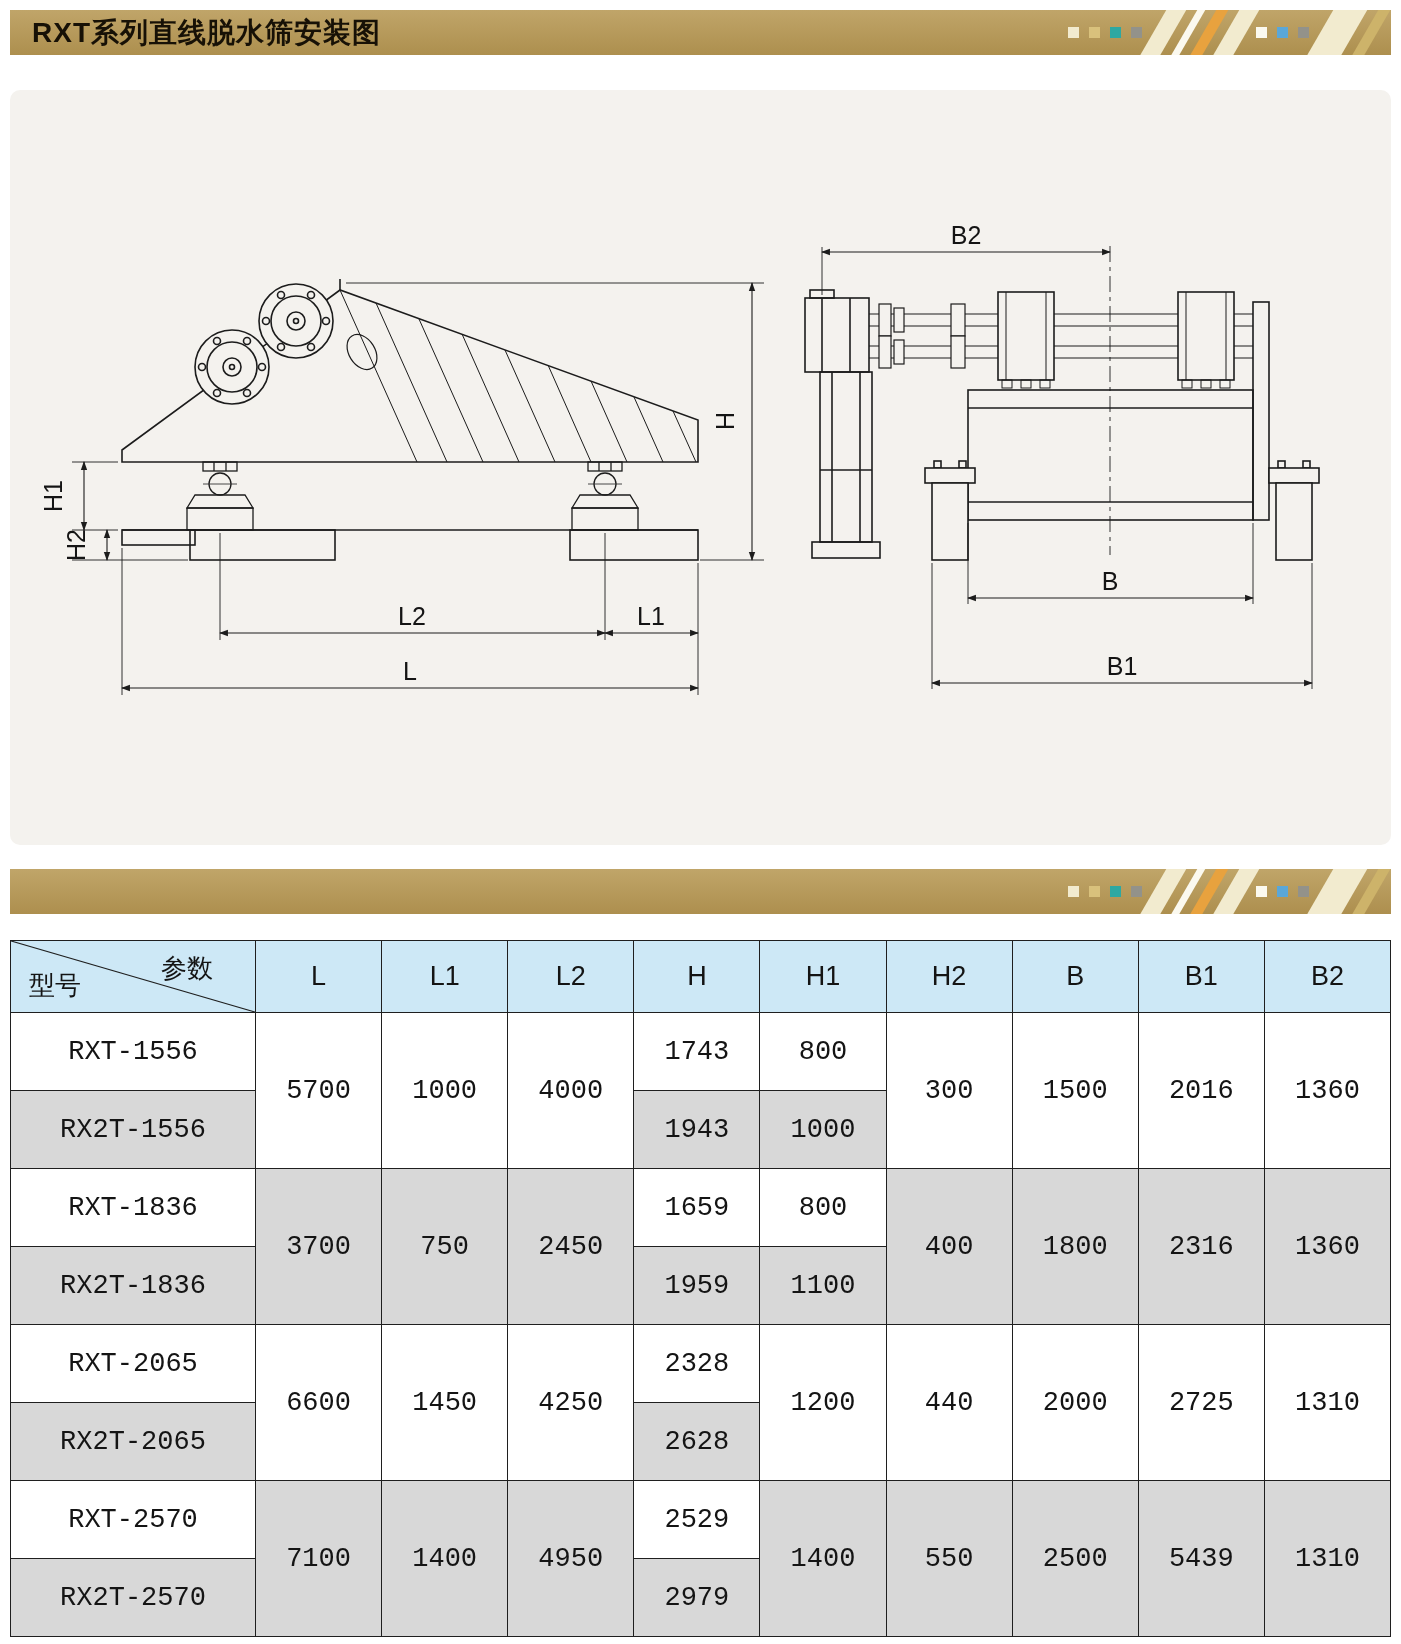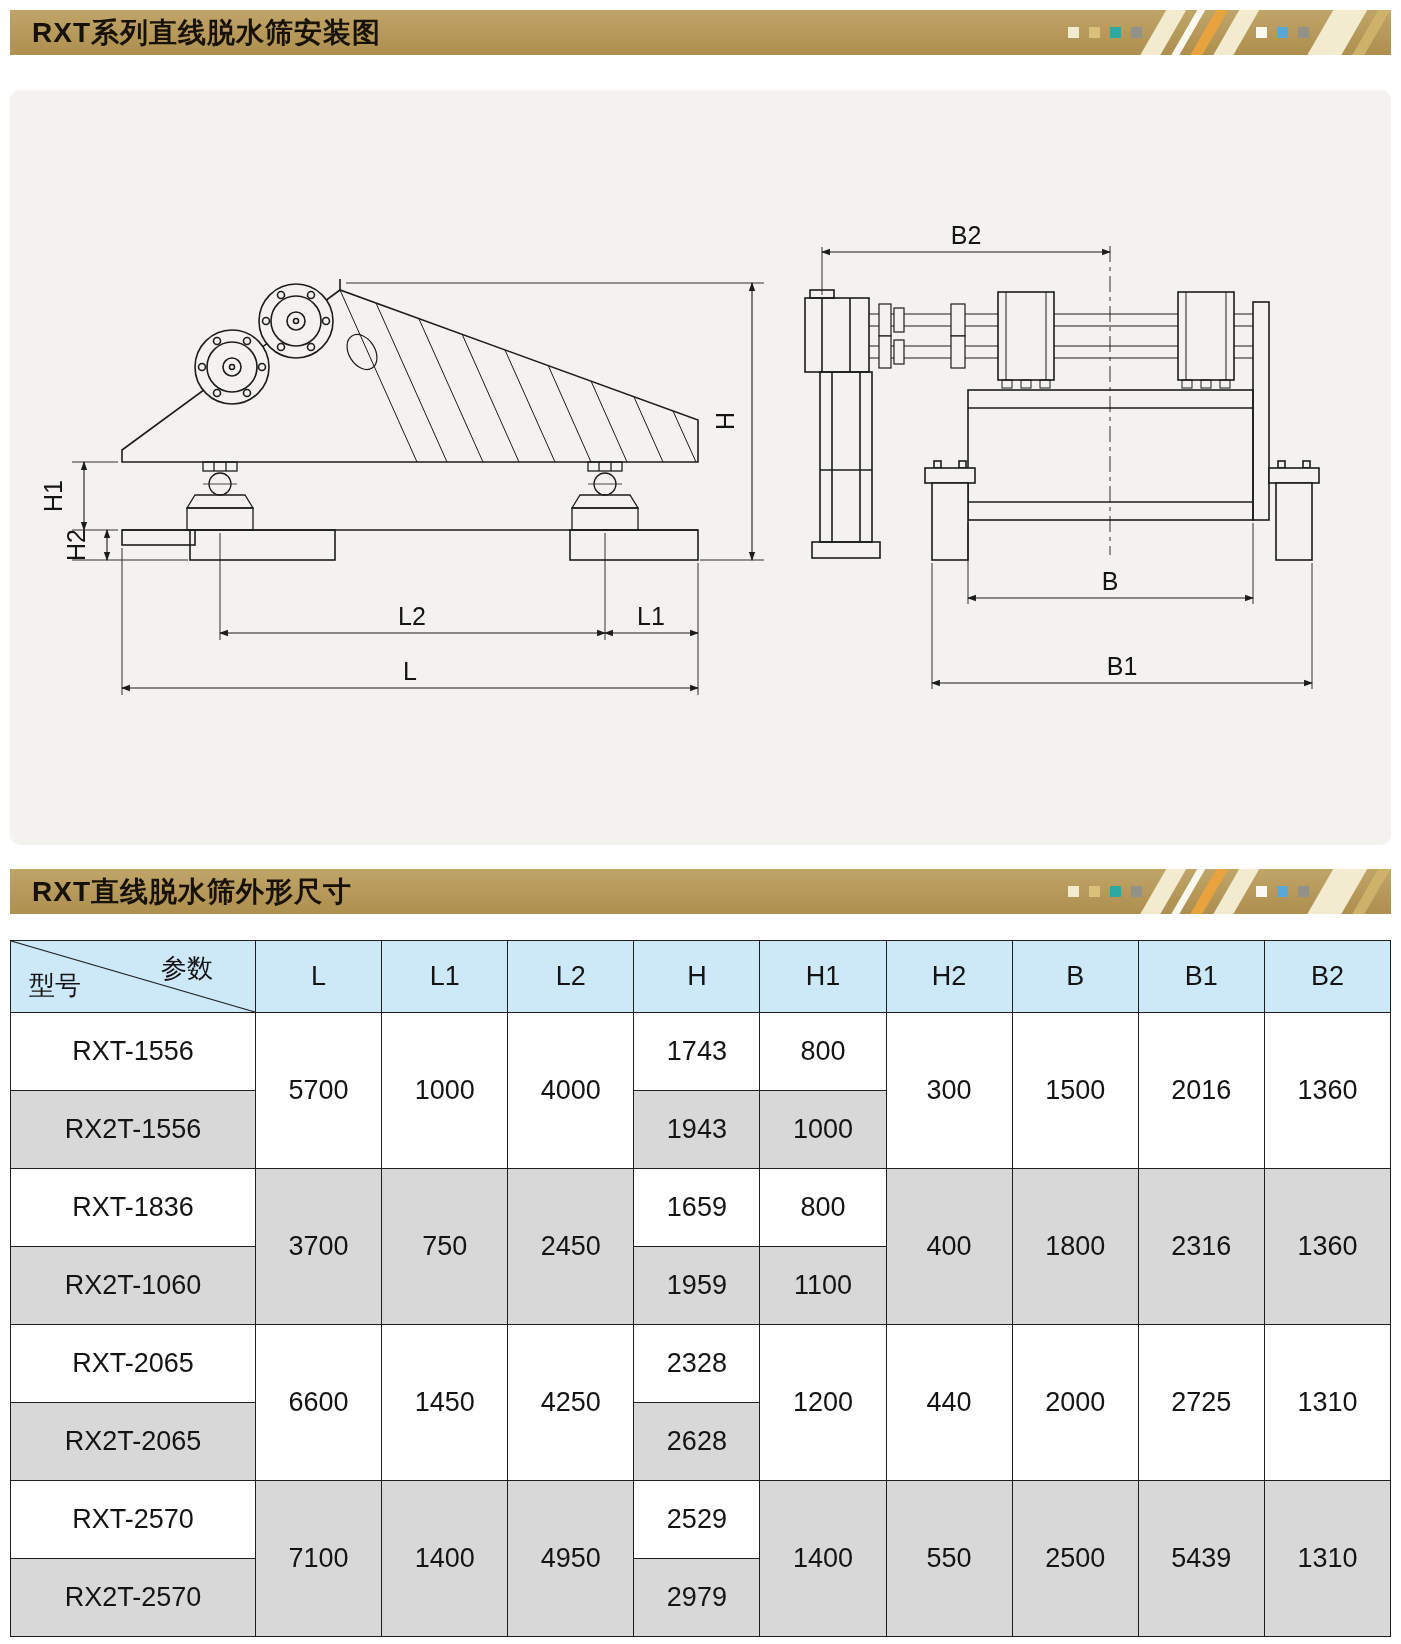--- a/index.html
+++ b/index.html
@@ -40,21 +40,21 @@
   svg text { font-family: "Liberation Sans", "DejaVu Sans", sans-serif; }
 
   
   .table-wrap { position: absolute; left: 10px; top: 940px; width: 1381px; }
   table { width: 100%; border-collapse: collapse; table-layout: fixed; }
   th, td {
     border: 1px solid #1f1f1f; text-align: center; vertical-align: middle;
     font-size: 27px; font-weight: normal; padding: 0;
   }
   thead tr { height: 72px; margin-top: 38px; }
-  tbody tr { height: 78px; }
+  tbody tr { height: 78px; font-family: Liberation Mono, monospace; }
   thead th { background: #cde8f6; }
   td.w { background: #ffffff; }
   td.g { background: #d8d8d8; text-align: center; }
   .corner { position: relative; }
   .corner svg { position: absolute; left: 0; top: 0; width: 100%; height: 100%; }
   .corner-param { position: absolute; top: 10px;  right: 42px; font-size: 26px; }
   .corner-model { position: absolute; bottom: 9px; left: 18px;  font-size: 26px; }
 </style>
 </head>
 <body>
@@ -250,21 +250,20 @@
       <text x="641" y="535" text-anchor="middle">L1</text>
       <text x="400" y="590" text-anchor="middle">L</text>
       <text x="956" y="154" text-anchor="middle">B2</text>
       <text x="1100" y="500" text-anchor="middle">B</text>
       <text x="1112" y="585" text-anchor="middle">B1</text>
     </g>
   </svg>
 </div>
 
 <div class="section-header" id="header-dims">
-  <div class="section-title">RXT直线脱水筛外形尺寸</div>
   <div class="decor">
     <i class="sq c-cream"></i>
     <i class="sq c-gold"></i>
     <i class="sq c-teal"></i>
     <i class="sq c-gray"></i>
     <i class="bar c-cream w20"></i>
     <i class="bar c-white w8"></i>
     <i class="bar c-orange w12"></i>
     <i class="bar c-cream w20"></i>
     <i class="sq c-white"></i>
@@ -327,21 +326,21 @@
         <td class="g" rowspan="2">750</td>
         <td class="g" rowspan="2">2450</td>
         <td class="w">1659</td>
         <td class="w">800</td>
         <td class="g" rowspan="2">400</td>
         <td class="g" rowspan="2">1800</td>
         <td class="g" rowspan="2">2316</td>
         <td class="g" rowspan="2">1360</td>
       </tr>
       <tr>
-        <td class="g">RX2T-1060</td>
+        <td class="g">RX2T-1836</td>
         <td class="g">1959</td>
         <td class="g">1100</td>
       </tr>
 
       <tr>
         <td class="w">RXT-2065</td>
         <td class="w" rowspan="2">6600</td>
         <td class="w" rowspan="2">1450</td>
         <td class="w" rowspan="2">4250</td>
         <td class="w">2328</td>

